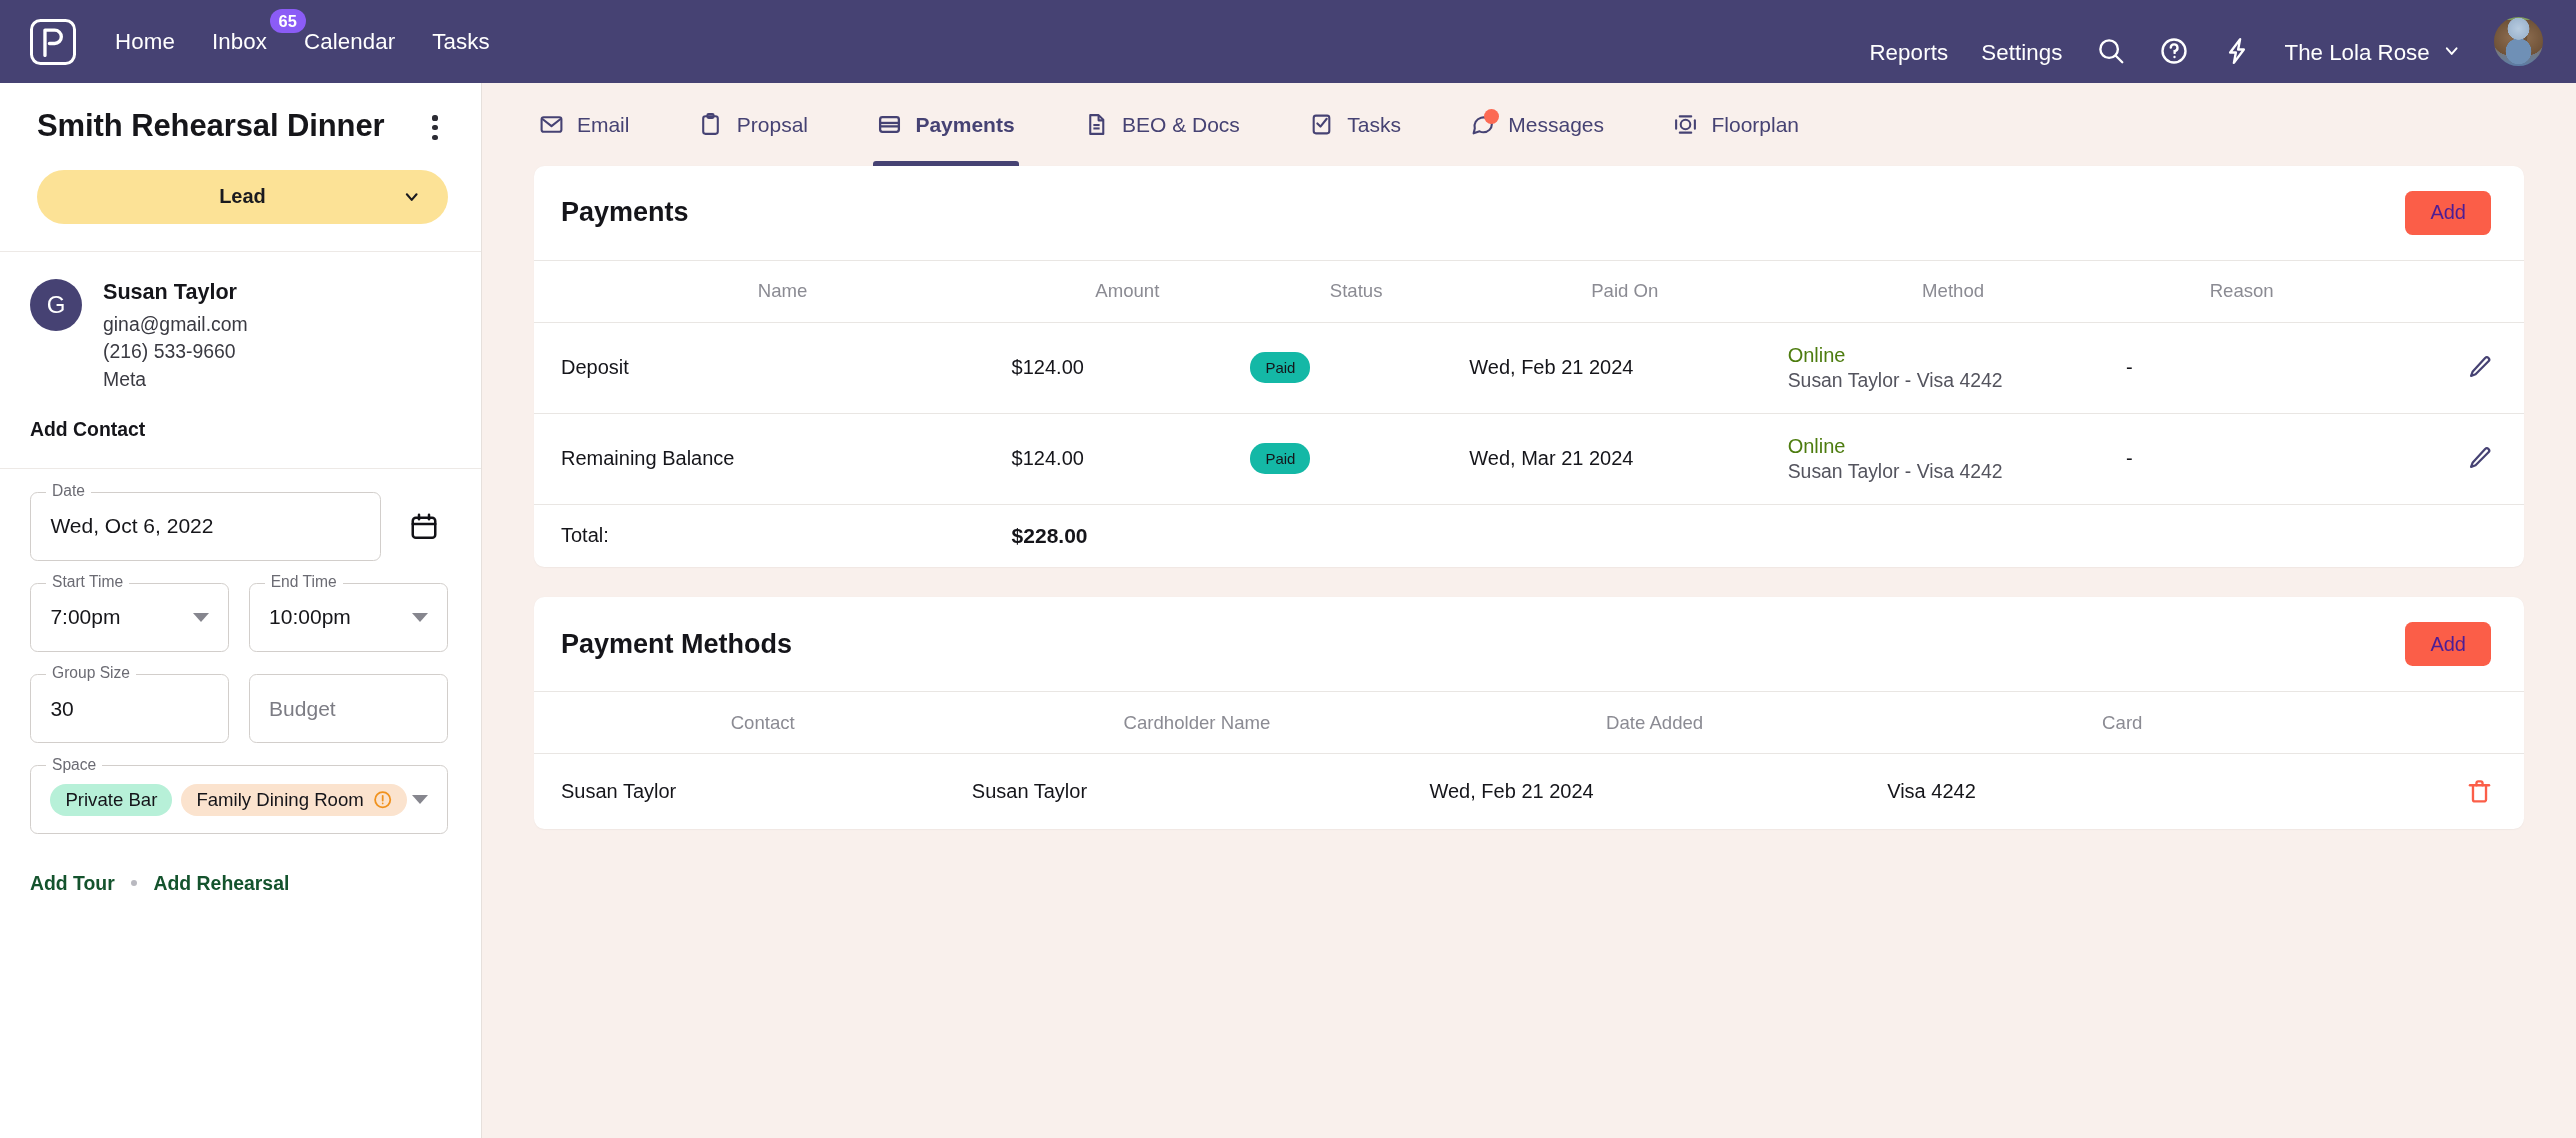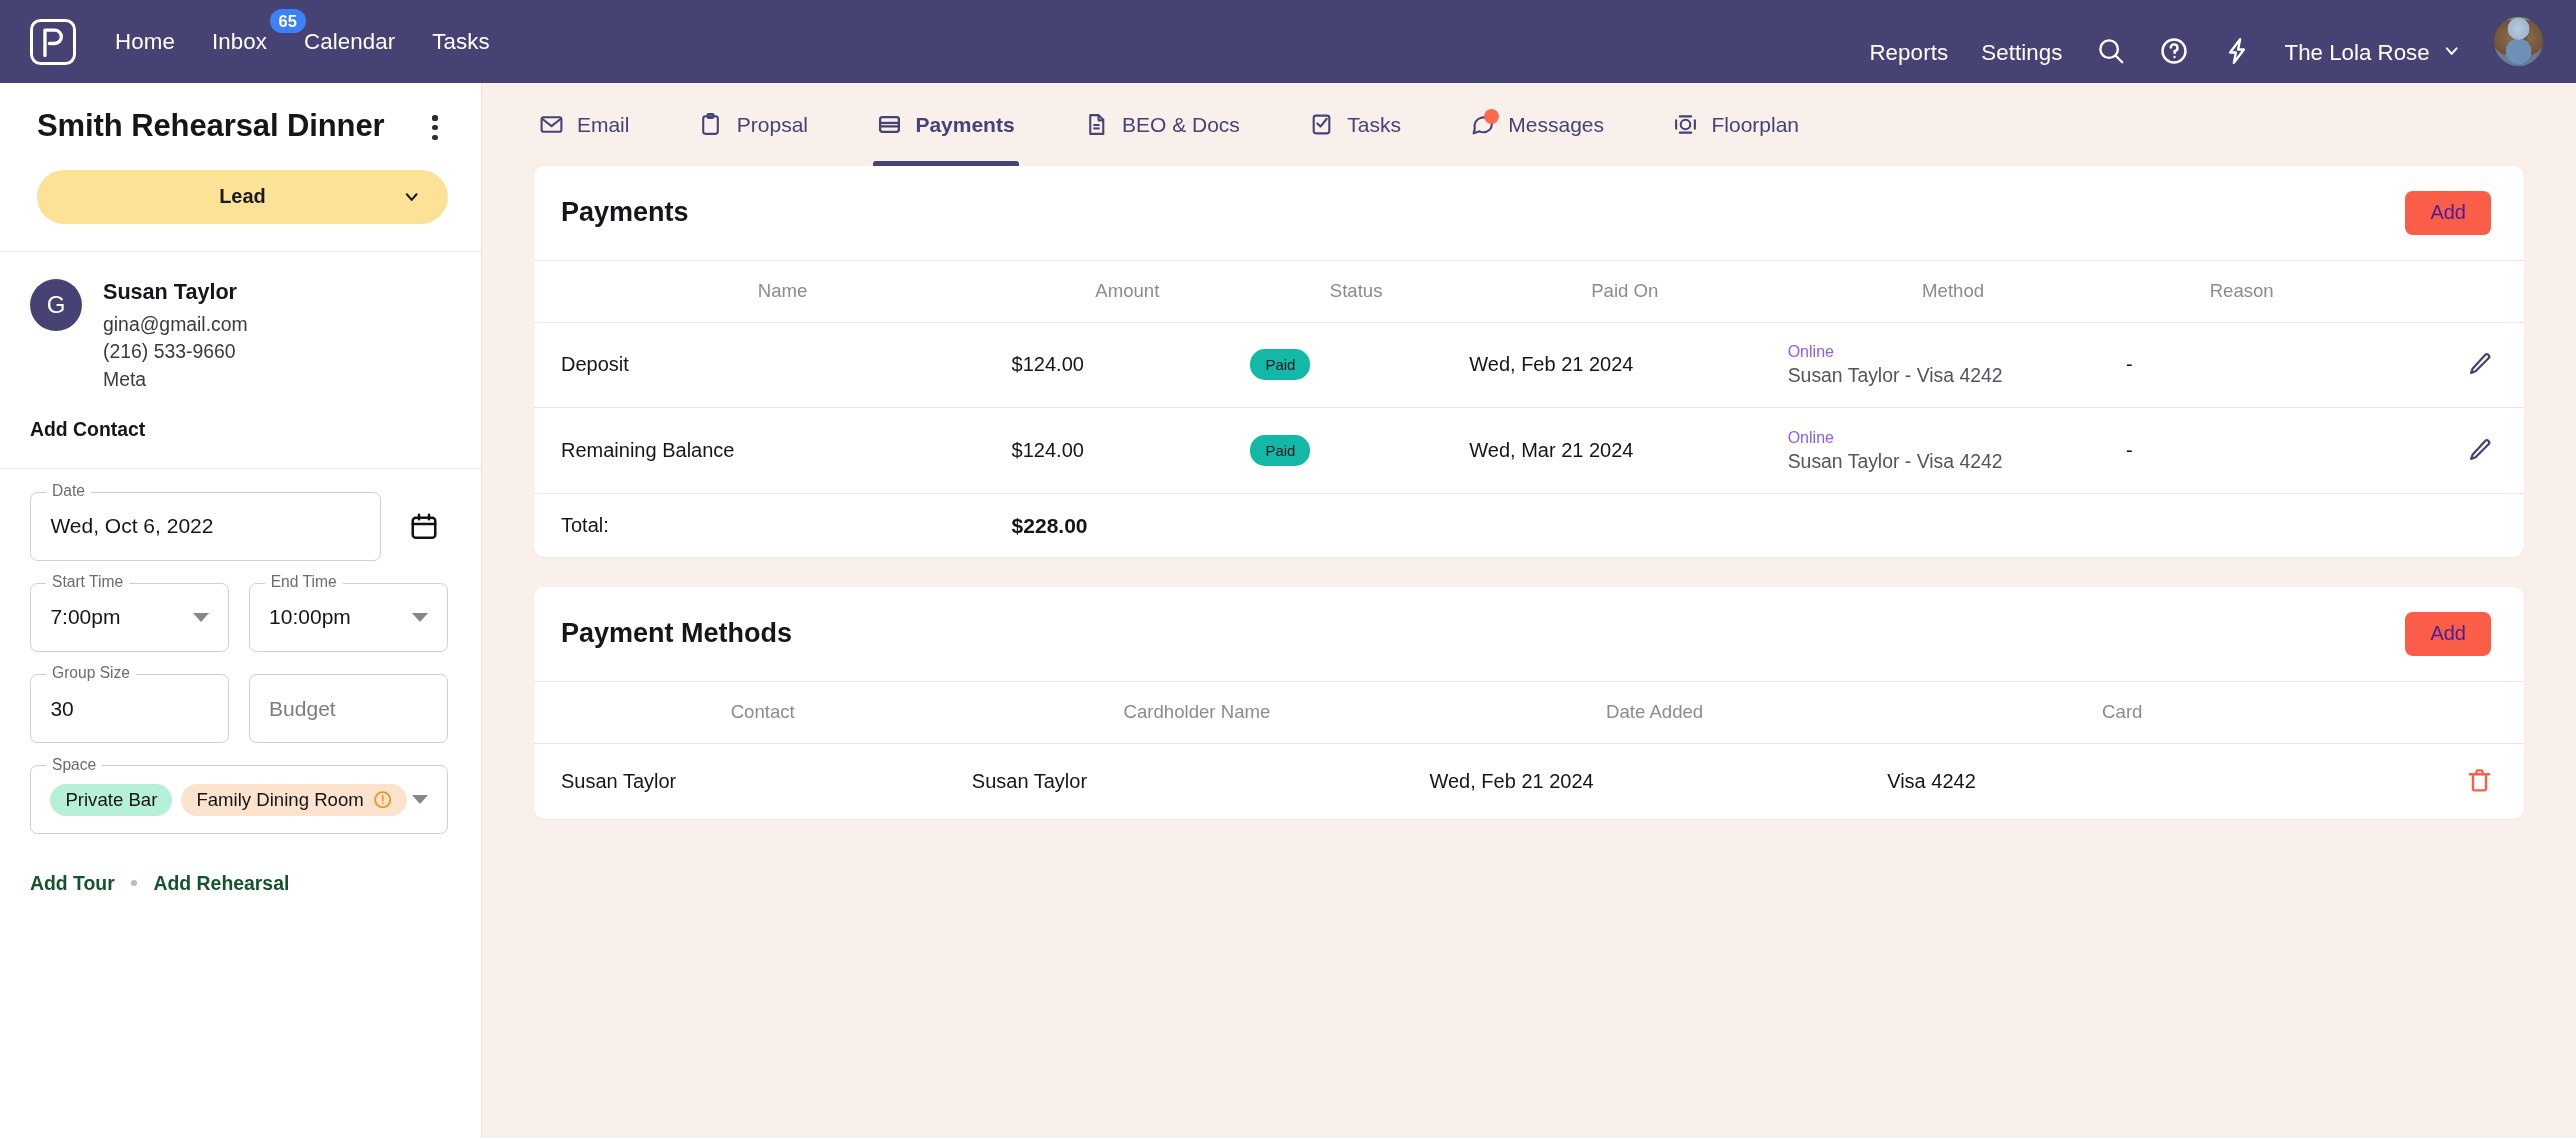--- a/index.html
+++ b/index.html
@@ -33,21 +33,21 @@
     color: #ffffff;
     font-size: 22.3px;
     letter-spacing: 0.1px;
     position: relative;
     white-space: nowrap;
     cursor: pointer;
   }
   .badge {
     position: absolute;
     top: -19.4px; right: -39px;
-    background: #3b82f6;
+    background: #8b5cf6;
     color: #fff;
     font-size: 16.4px;
     font-weight: bold;
     border-radius: 16.4px;
     padding: 3px 9px;
     line-height: 1.1;
   }
   .nav-right {
     margin-left: auto;
     display: flex;
@@ -232,21 +232,21 @@
     border-bottom: 1.5px solid #E9E6E3;
     vertical-align: middle;
   }
   tr.last td { border-bottom: 0; }
   th:first-child, td:first-child { padding-left: 27px; }
   .pill {
     display: inline-block;
     background: #14b8a6; color: #15151a;
     border-radius: 15px; padding: 7px 15px; font-size: 15px;
   }
-  .meth-main { font-size: 16px; color: #8b5cf6; line-height: 1.3; }
+  .meth-main { font-size: 20px; color: #4d7c0f; line-height: 1.3; }
   .meth-sub  { font-size: 19.4px; color: #54545e; line-height: 1.3; }
   .icon-cell { text-align: right; padding-right: 27px; }
   .icon-btn { background: none; border: 0; cursor: pointer; padding: 4.5px; line-height: 0; }
   .total-label { font-size: 20px; color: #15151a; }
   .total-val { font-size: 21px; font-weight: bold; color: #15151a; }
 </style>
 </head>
 <body>
 
 <div class="topnav">

